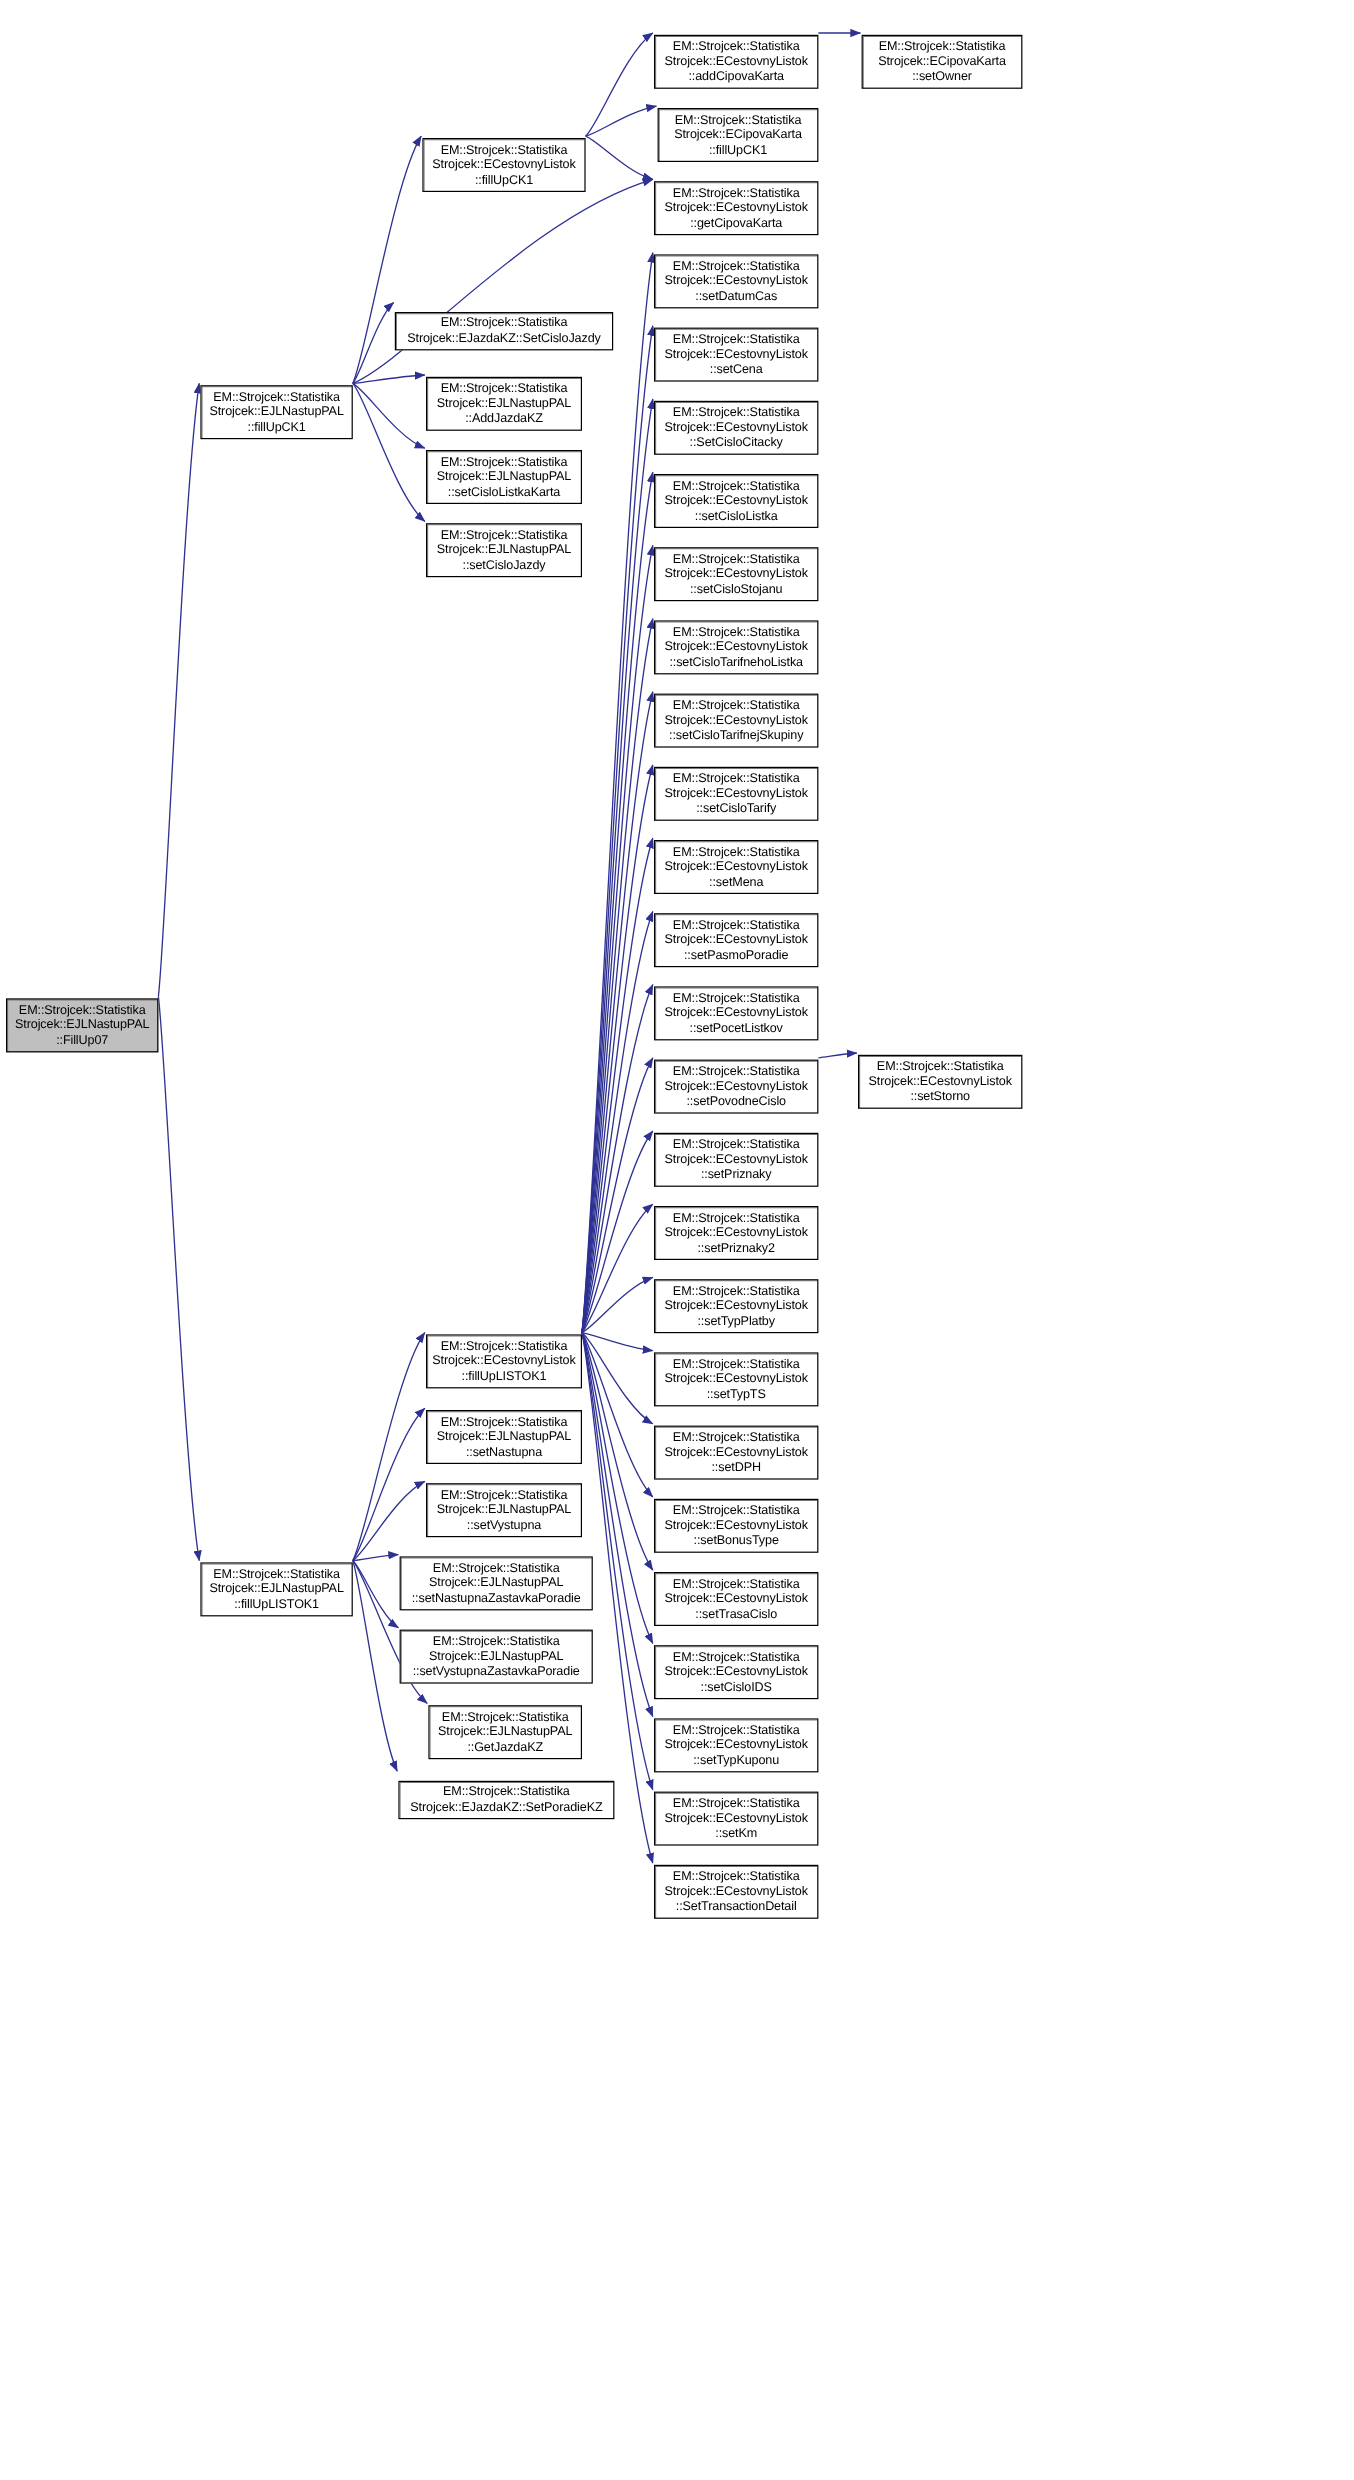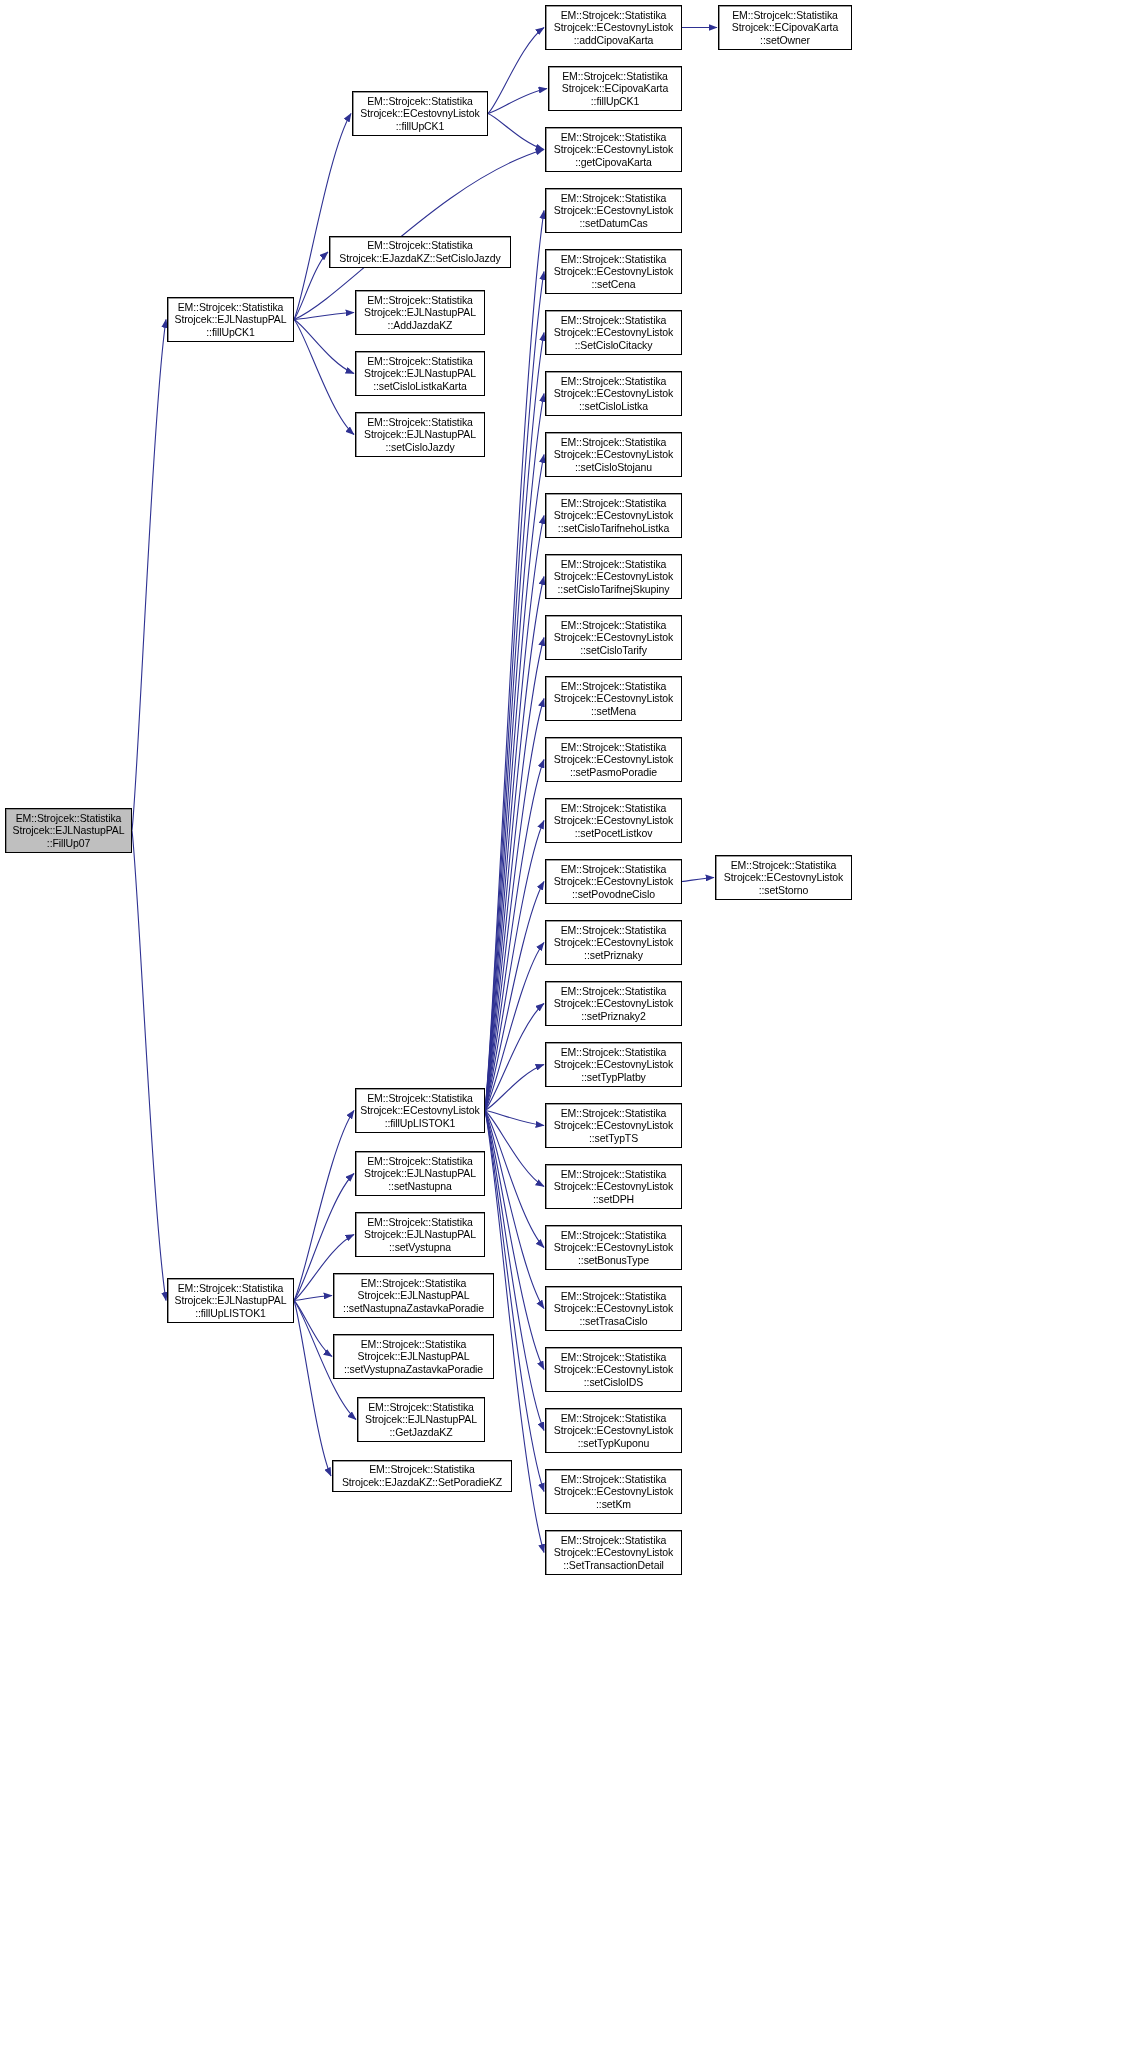--- a/index.html
+++ b/index.html
@@ -15,20 +15,21 @@
     align-items:center;
     justify-content:center;
     text-align:center;
     font-size:10.5px;
     line-height:12.6px;
     color:#000000;
     letter-spacing:-0.1px;
     white-space:pre-line;
     padding:1px 2px;
     box-shadow:0.8px 0.8px 0 #777777 inset;
+    margin-top:24px;
   }
   .node.root{
     background:#bfbfbf;
     border:1px solid #000000;
   }
   .node span{display:block;width:100%;}
 </style>
 </head>
 <body>
 

